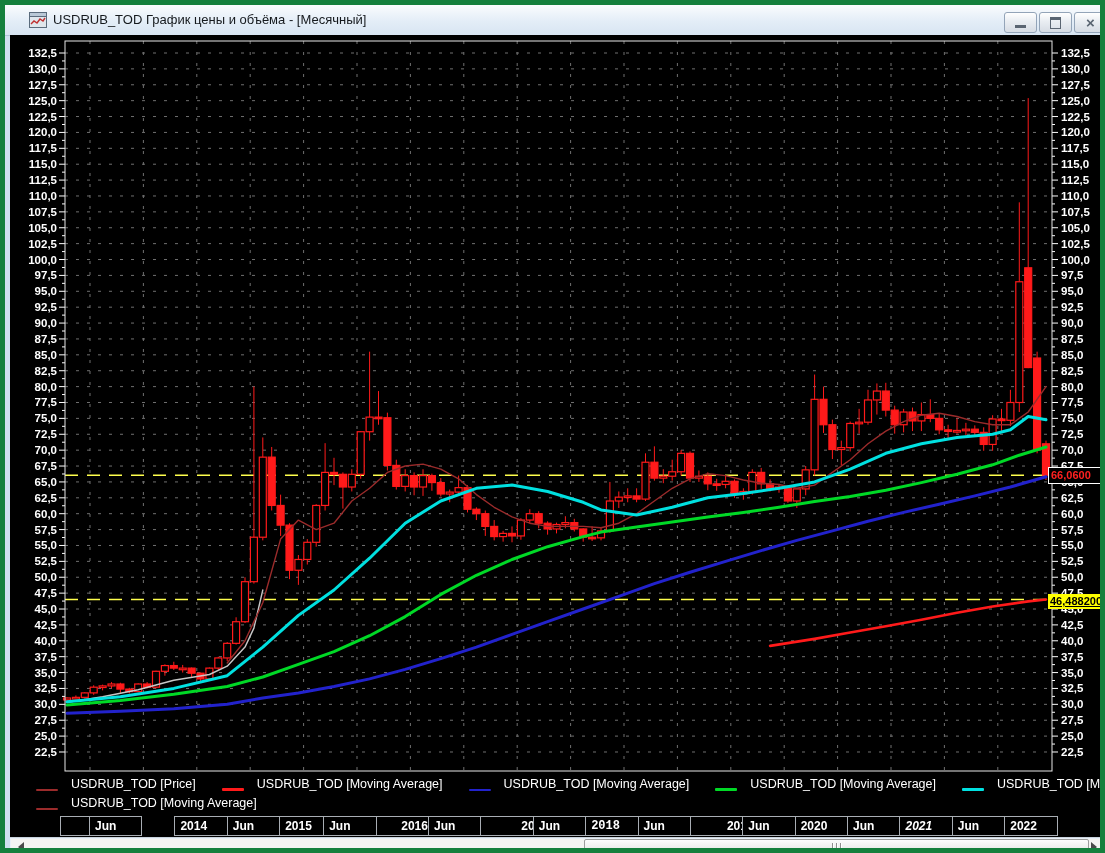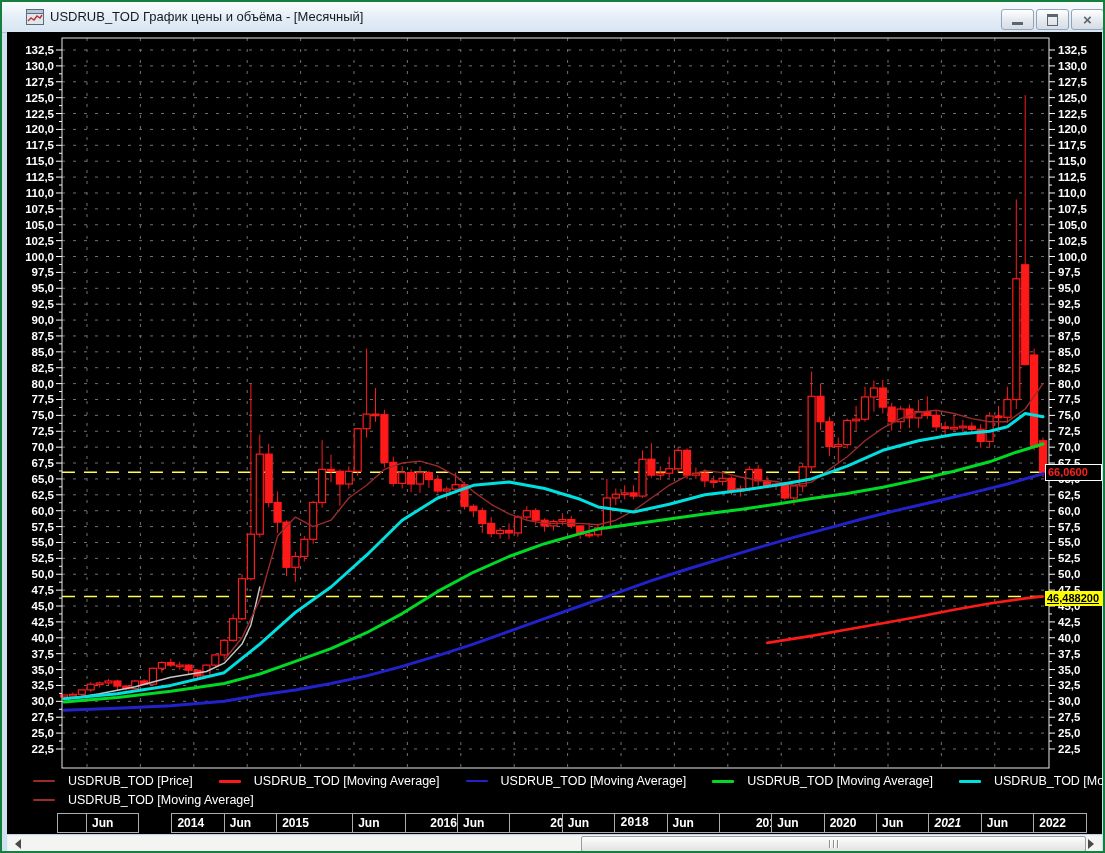--- a/index.html
+++ b/index.html
@@ -1,17 +1,17 @@
 <!DOCTYPE html>
 <html><head>
 <meta charset="utf-8">
 <style>
   html,body{margin:0;padding:0;background:#9fb6c9;}
   #window{position:relative;width:1105px;height:853px;background:#cfe0ef;overflow:hidden;
-          font-family:"Liberation Sans",sans-serif;box-sizing:border-box;border:2px solid #15803d;}
+          font-family:"Liberation Sans",sans-serif;box-sizing:border-box;border:5px solid #15803d;}
   
   #titlebar{position:absolute;left:0;top:0;width:1105px;height:30px;
             background:linear-gradient(#fafcfe,#e3edf7 55%,#d8e5f2);border-bottom:1px solid #b0c4d8;}
   #win-icon{position:absolute;left:24px;top:7px;width:18px;height:16px;}
   #title-text{position:absolute;left:48px;top:7px;font-size:13px;color:#15191d;white-space:nowrap;}
   .winbtn{position:absolute;top:7px;width:31px;height:19px;border:1px solid #93a4b8;border-radius:3px;
           background:linear-gradient(#ffffff,#e9edf2 45%,#d6dce4);display:flex;align-items:center;justify-content:center;}
   #btn-min{left:999px;} #btn-max{left:1034px;} #btn-close{left:1069px;}
   .gl-min{width:11px;height:3px;background:#5a6572;margin-top:7px;}
   .gl-max{width:9px;height:8px;border:1px solid #5a6572;border-top:3px solid #5a6572;background:transparent;}
@@ -20,21 +20,21 @@
   #chart-wrap{position:absolute;left:5px;top:30px;width:1095px;height:802px;background:#000;}
   #plot-svg{position:absolute;left:0;top:0;}
   
   .tag{position:absolute;left:1038px;height:15px;font-size:11px;font-weight:bold;line-height:15px;
        padding:0 2px;white-space:nowrap;overflow:hidden;z-index:5;}
   #tag-last{border:1px solid #ffffff;background:#000;color:#ff2020;width:51px;}
   #tag-ma{background:#ffff00;color:#000;width:55px;}
   
   #legend{position:absolute;left:26px;top:740px;color:#fff;font-size:12.5px;z-index:4;}
   .leg-row{display:flex;align-items:center;height:18px;margin-bottom:1px;}
-  .leg-item{display:flex;align-items:center;margin-right:26px;white-space:nowrap;}
+  .leg-item{display:flex;align-items:flex-end;margin-right:26px;white-space:nowrap;}
   .leg-swatch{width:22px;margin-right:13px;border-radius:1px;}
   
   #xstrip{position:absolute;left:50px;top:781px;height:20px;display:flex;z-index:3;}
   .xcell{box-sizing:border-box;border:1px solid #a8adb3;margin-left:-1px;height:20px;
          color:#fff;font-size:12px;font-weight:bold;line-height:18px;padding-left:5px;background:#000;}
   .xcell:first-child{margin-left:0;}
   
   #scrollstrip{position:absolute;left:5px;top:832px;width:1095px;height:19px;background:#e9f0f7;border-top:1px solid #c9d3dd;}
   #sb-track{position:absolute;left:1px;top:1px;right:1px;height:17px;background:#f4f4f2;}
   .sb-arrow{position:absolute;top:4px;width:0;height:0;border-top:5px solid transparent;border-bottom:5px solid transparent;}
@@ -666,21 +666,21 @@
             <span>USDRUB_TOD [Moving Average]</span>
           </div>
         </div>
       </div>
 
     <div id="xstrip">
         <div class="xcell" style="width: 30px;"></div>
         <div class="xcell" style="width: 53.4px;">Jun</div>
         <div class="xcell" style="width: 53.4px; margin-left: 32px;">2014</div>
         <div class="xcell" style="width: 53.4px;">Jun</div>
-        <div class="xcell" style="width: 77px;">2015</div>
+        <div class="xcell" style="width: 45px;">2015</div>
         <div class="xcell" style="width: 53.4px;">Jun</div>
         <div class="xcell" style="width: 53.4px; text-align: right;">2016</div>
         <div class="xcell" style="width: 53.4px;">Jun</div>
         <div class="xcell" style="width: 53.4px; padding-left: 40px;">2017</div>
         <div class="xcell" style="width: 53.4px;">Jun</div>
         <div class="xcell" style="width: 53.4px; font-family: Liberation Mono, monospace;">2018</div>
         <div class="xcell" style="width: 53.4px;">Jun</div>
         <div class="xcell" style="width: 53.4px; padding-left: 36px;">2019</div>
         <div class="xcell" style="width: 53.4px;">Jun</div>
         <div class="xcell" style="width: 53.4px;">2020</div>

